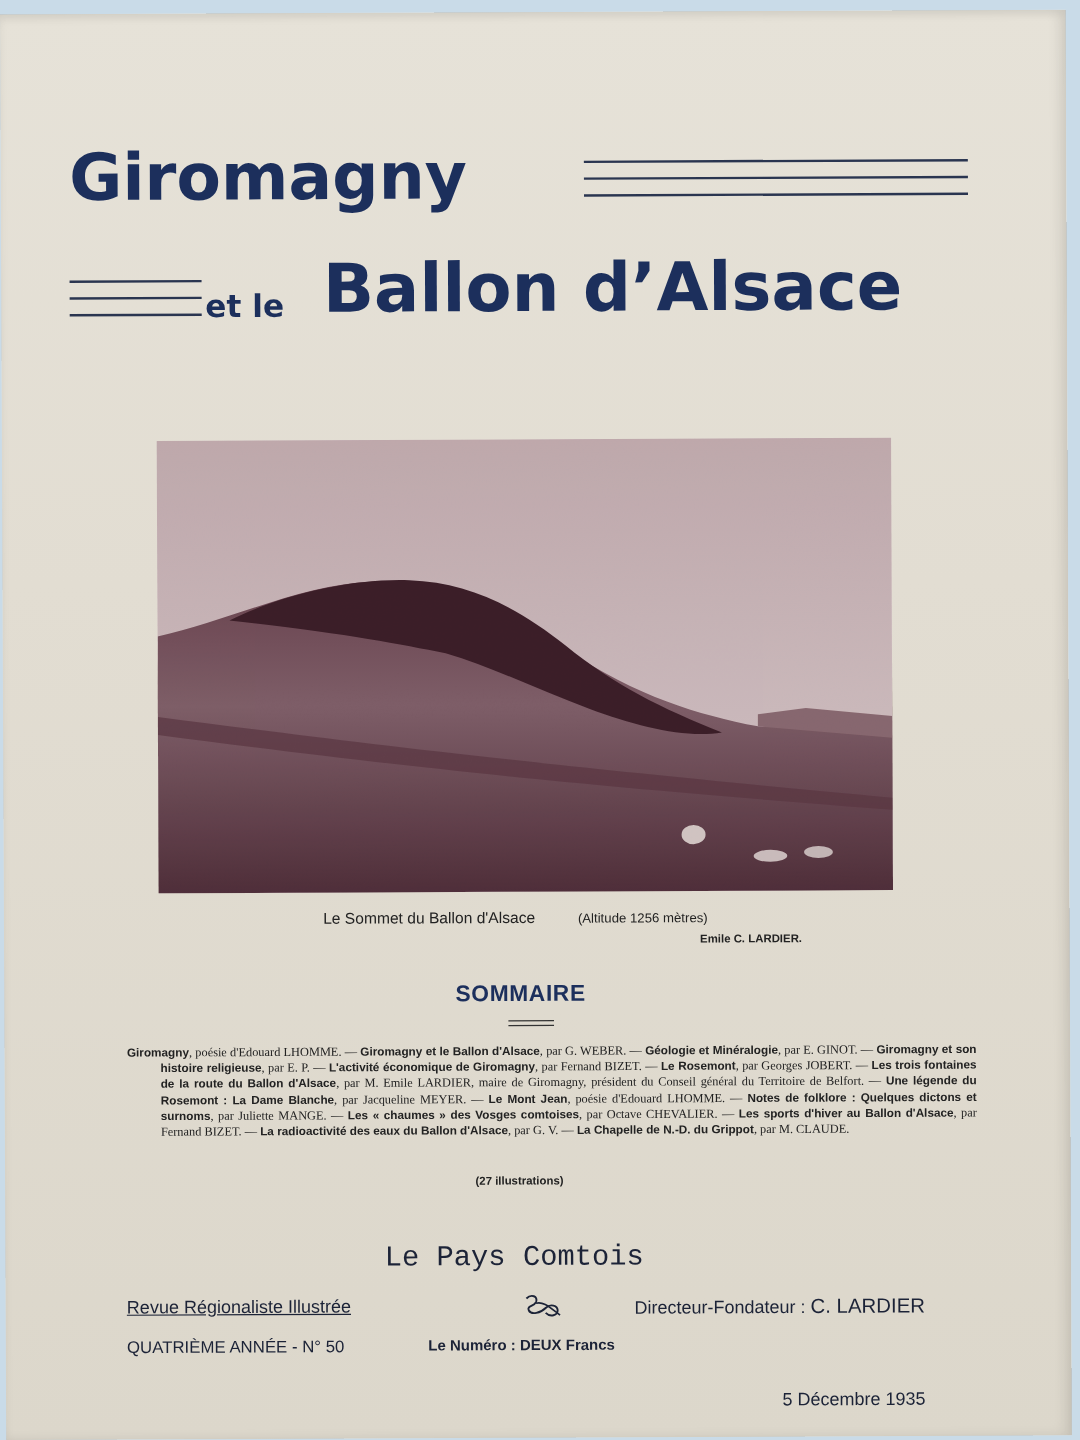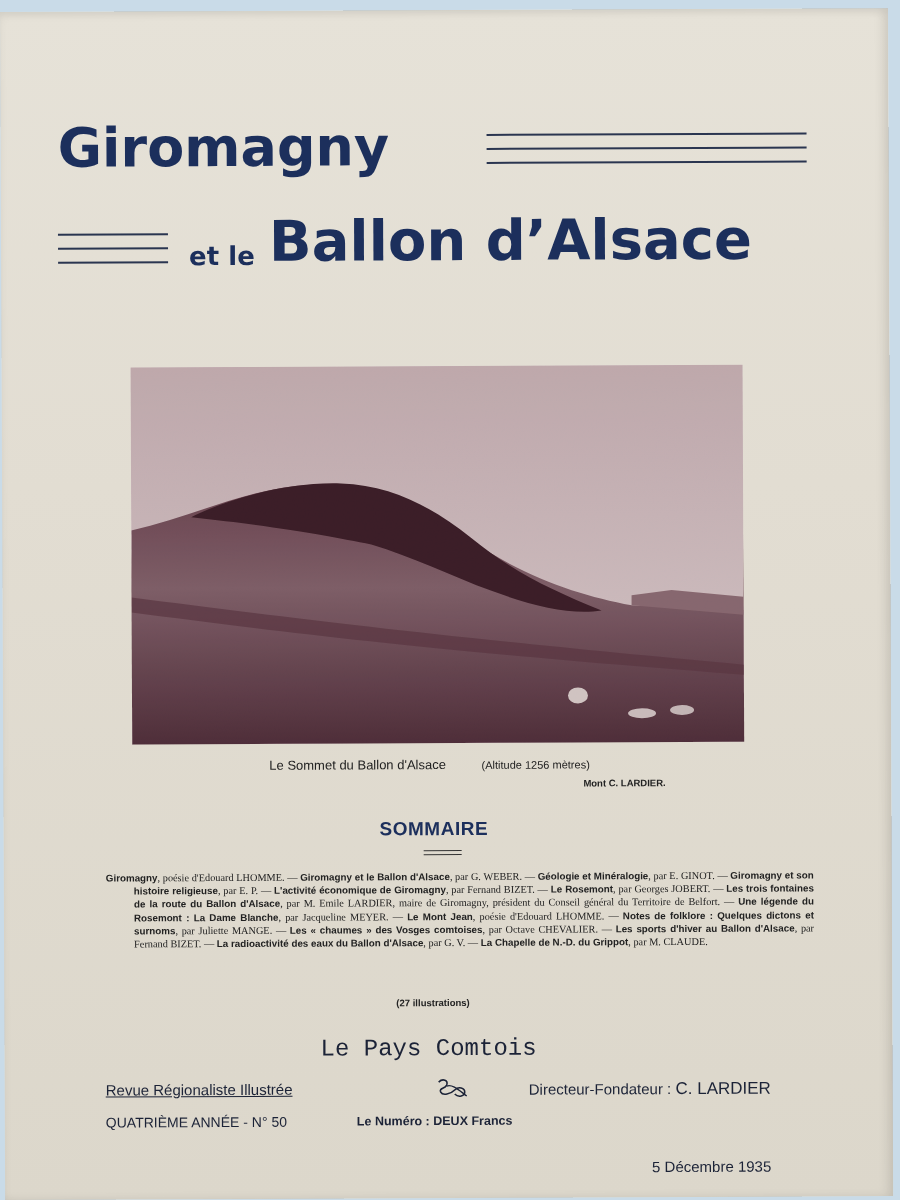--- a/index.html
+++ b/index.html
@@ -18,21 +18,21 @@
     .title-line1 {
       position:absolute; left:57px; top:105px;
       font-family:"DejaVu Sans", sans-serif; font-weight:bold;
       font-size:54px; color:#1c2f5c; letter-spacing:0px;
     }
     .rules { position:absolute; }
     .rules div { height:2px; background:#2a3550; margin-bottom:12px; }
     .rules-top { left:486px; top:124px; width:320px; }
     .rules-left { left:57px; top:222px; width:110px; }
     .title-etle {
-      position:absolute; left:188px; top:230px;
+      position:absolute; left:170px; top:230px;
       font-family:"DejaVu Sans", sans-serif; font-weight:bold;
       font-size:26px; color:#1c2f5c;
     }
     .title-line2 {
       position:absolute; left:268px; top:198px;
       font-family:"DejaVu Sans", sans-serif; font-weight:bold;
       font-size:56px; color:#1c2f5c;
     }
     .photo {
       position:absolute; left:129px; top:356px; width:612px; height:377px;
@@ -59,21 +59,21 @@
     .sommaire-rule div { height:1px; background:#333; margin-bottom:3px; }
     .summary {
       position:absolute; left:102px; top:860px; width:708px;
       font-family:"Liberation Serif", serif;
       font-size:10.3px; line-height:13.2px; color:#222;
       text-align:justify; text-indent:-28px; padding-left:28px; box-sizing:border-box;
     }
     .summary b { font-family:"Liberation Sans", sans-serif; font-weight:bold; font-size:9.8px; }
     .illus {
       position:absolute; left:392px; top:969px;
-      font-size:9.5px; font-weight:bold; color:#222;margin-top:18px;
+      font-size:9.5px; font-weight:bold; color:#222;
     }
     .mag-title {
       position:absolute; left:316px; top:1025px;
       font-family:Liberation Mono, monospace; font-size:24px; color:#1c2337;
     }
     .sub-left { position:absolute; left:101px; top:1070px; font-size:15px; color:#1c2337;text-decoration:underline; }
     .sub-right { position:absolute; left:524px; top:1070px; font-size:15px; color:#1c2337; }
     .sub-right .name { font-size:17px;margin-top:22px; }
     .ornament { position:absolute; left:430px; top:1066px; }
     .foot-left { position:absolute; left:101px; top:1103px; font-size:14px; color:#1c2337; }
@@ -127,21 +127,21 @@
       <ellipse cx="510" cy="348" rx="14" ry="5" fill="#cfc2c2"></ellipse>
       <ellipse cx="550" cy="345" rx="12" ry="5" fill="#c9bcbc"></ellipse>
       <rect width="612" height="377" fill="#6a4450" opacity="0.05" filter="url(#grain)"></rect>
     </svg>
   </div>
 
   <div class="caption">
     <span>Le Sommet du Ballon d'Alsace</span>
     <span class="small">(Altitude 1256 mètres)</span>
   </div>
-  <div class="credit">Mont C. LARDIER.</div>
+  <div class="credit">Emile C. LARDIER.</div>
 
   <div class="sommaire-title">SOMMAIRE</div>
   <div class="rules sommaire-rule">
       <div></div>
       <div></div>
     </div>
 
   <div class="summary" id="toc"><b>Giromagny</b><span>, poésie d'Edouard LHOMME. — </span><b>Giromagny et le Ballon d'Alsace</b><span>, par G. WEBER. — </span><b>Géologie et Minéralogie</b><span>, par E. GINOT. — </span><b>Giromagny et son histoire religieuse</b><span>, par E. P. — </span><b>L'activité économique de Giromagny</b><span>, par Fernand BIZET. — </span><b>Le Rosemont</b><span>, par Georges JOBERT. — </span><b>Les trois fontaines de la route du Ballon d'Alsace</b><span>, par M. Emile LARDIER, maire de Giromagny, président du Conseil général du Territoire de Belfort. — </span><b>Une légende du Rosemont : La Dame Blanche</b><span>, par Jacqueline MEYER. — </span><b>Le Mont Jean</b><span>, poésie d'Edouard LHOMME. — </span><b>Notes de folklore : Quelques dictons et surnoms</b><span>, par Juliette MANGE. — </span><b>Les « chaumes » des Vosges comtoises</b><span>, par Octave CHEVALIER. — </span><b>Les sports d'hiver au Ballon d'Alsace</b><span>, par Fernand BIZET. — </span><b>La radioactivité des eaux du Ballon d'Alsace</b><span>, par G. V. — </span><b>La Chapelle de N.-D. du Grippot</b><span>, par M. CLAUDE.</span></div>
   <div class="illus">(27 illustrations)</div>
 

